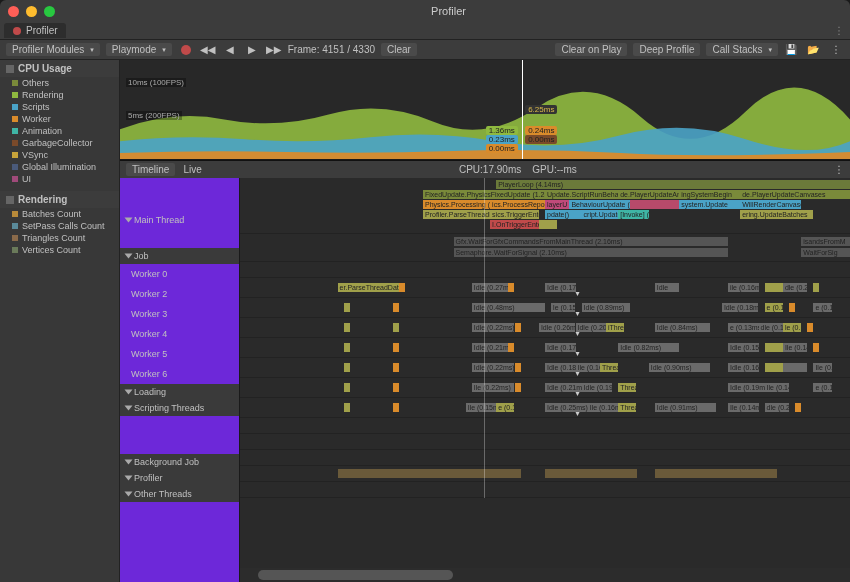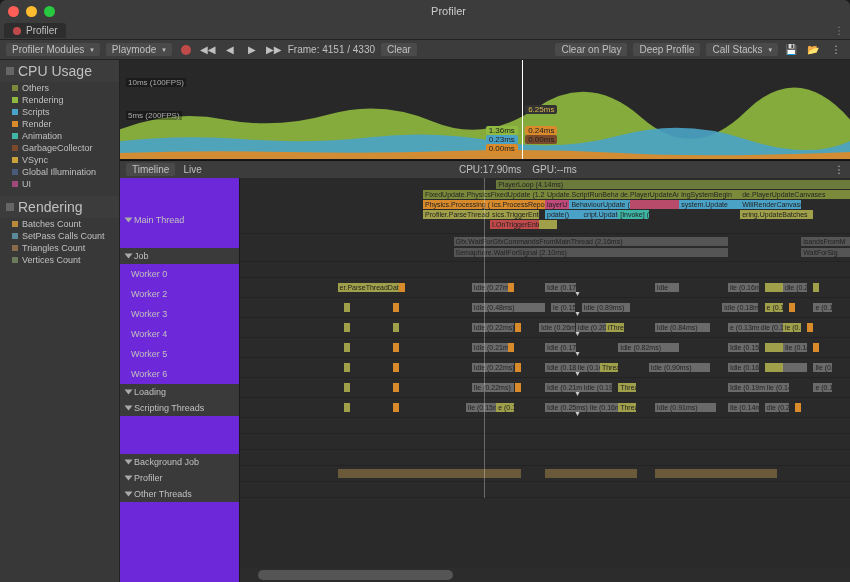--- a/index.html
+++ b/index.html
@@ -17,21 +17,21 @@
 .tab .icon { width: 10px; height: 10px; }
 
 .toolbar { height: 20px; background: #3c3c3c; display: flex; align-items: center; padding: 0 6px; gap: 6px; border-bottom: 1px solid #222; }
 .toolbar .btn { background: #4a4a4a; padding: 1px 6px; border-radius: 2px; font-size: 10px; cursor: pointer; display: flex; align-items: center; gap: 3px; }
 .toolbar .icon-btn { width: 16px; height: 16px; display: flex; align-items: center; justify-content: center; cursor: pointer; }
 .toolbar .spacer { flex: 1; }
 .toolbar .dd::after { content: "▾"; margin-left: 3px; font-size: 7px; }
 
 .main { display: flex; height: 522px; }
 .sidebar { width: 120px; background: #383838; border-right: 1px solid #222; overflow: hidden; }
-.side-section-hdr { background: #3c3c3c; padding: 3px 6px; font-size: 14px; display: flex; align-items: center; gap: 4px; }
+.side-section-hdr { background: #3c3c3c; padding: 3px 6px; font-size: 10px; display: flex; align-items: center; gap: 4px; font-weight: bold; }
 .side-section-hdr .sq { width: 8px; height: 8px; background: #666; }
 .side-item { padding: 1px 6px 1px 12px; font-size: 9px; display: flex; align-items: center; gap: 4px; }
 .side-item .bullet { width: 6px; height: 6px; }
 
 .charts { flex: 1; background: #2a2a2a; display: flex; flex-direction: column; }
 .cpu-chart { height: 100px; position: relative; background: #282828; border-bottom: 1px solid #1a1a1a; }
 .cpu-chart .gridlabel { position: absolute; left: 6px; font-size: 8px; color: #aaa; background: rgba(0,0,0,.3); padding: 0 2px; }
 .cpu-chart svg { width: 100%; height: 100%; }
 .cursor-line { position: absolute; top: 0; bottom: 0; width: 1px; background: #fff; }
 .cursor-badge { position: absolute; font-size: 8px; padding: 0 3px; border-radius: 2px; white-space: nowrap; }
@@ -118,21 +118,21 @@
         <div class="side-item">
           <span class="bullet" style="background:#8fb93f"></span>
           <span>Rendering</span>
         </div>
         <div class="side-item">
           <span class="bullet" style="background:#4aa3c7"></span>
           <span>Scripts</span>
         </div>
         <div class="side-item">
           <span class="bullet" style="background:#d98b2b"></span>
-          <span>Render</span>
+          <span>Worker</span>
         </div>
         <div class="side-item">
           <span class="bullet" style="background:#3fb5a5"></span>
           <span>Animation</span>
         </div>
         <div class="side-item">
           <span class="bullet" style="background:#7a4a2a"></span>
           <span>GarbageCollector</span>
         </div>
         <div class="side-item">

